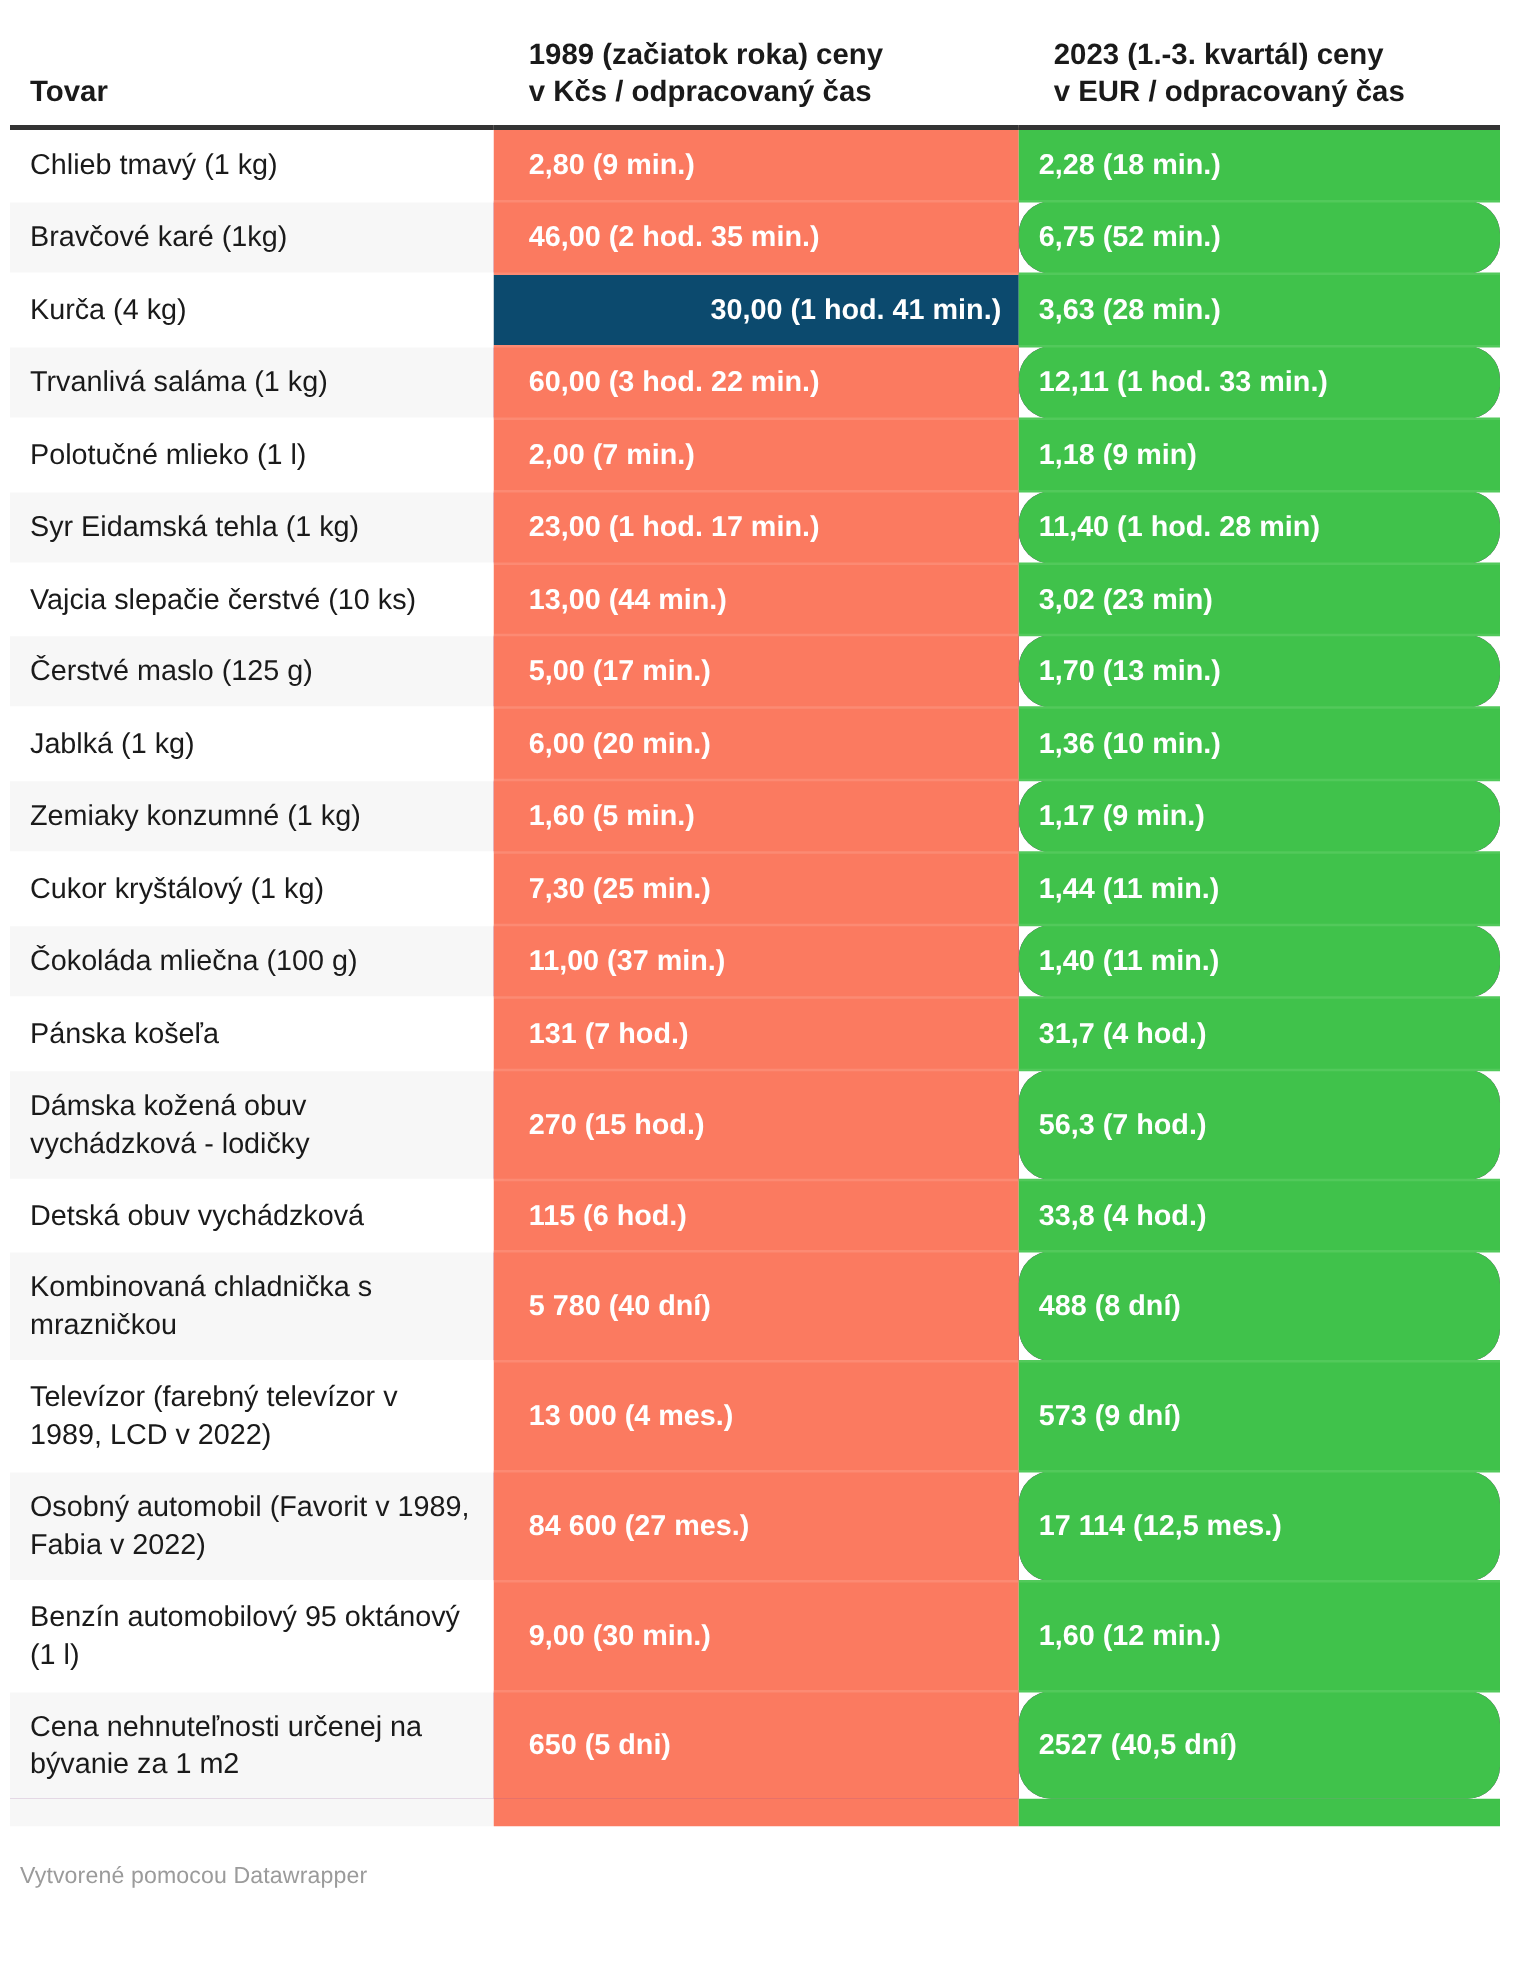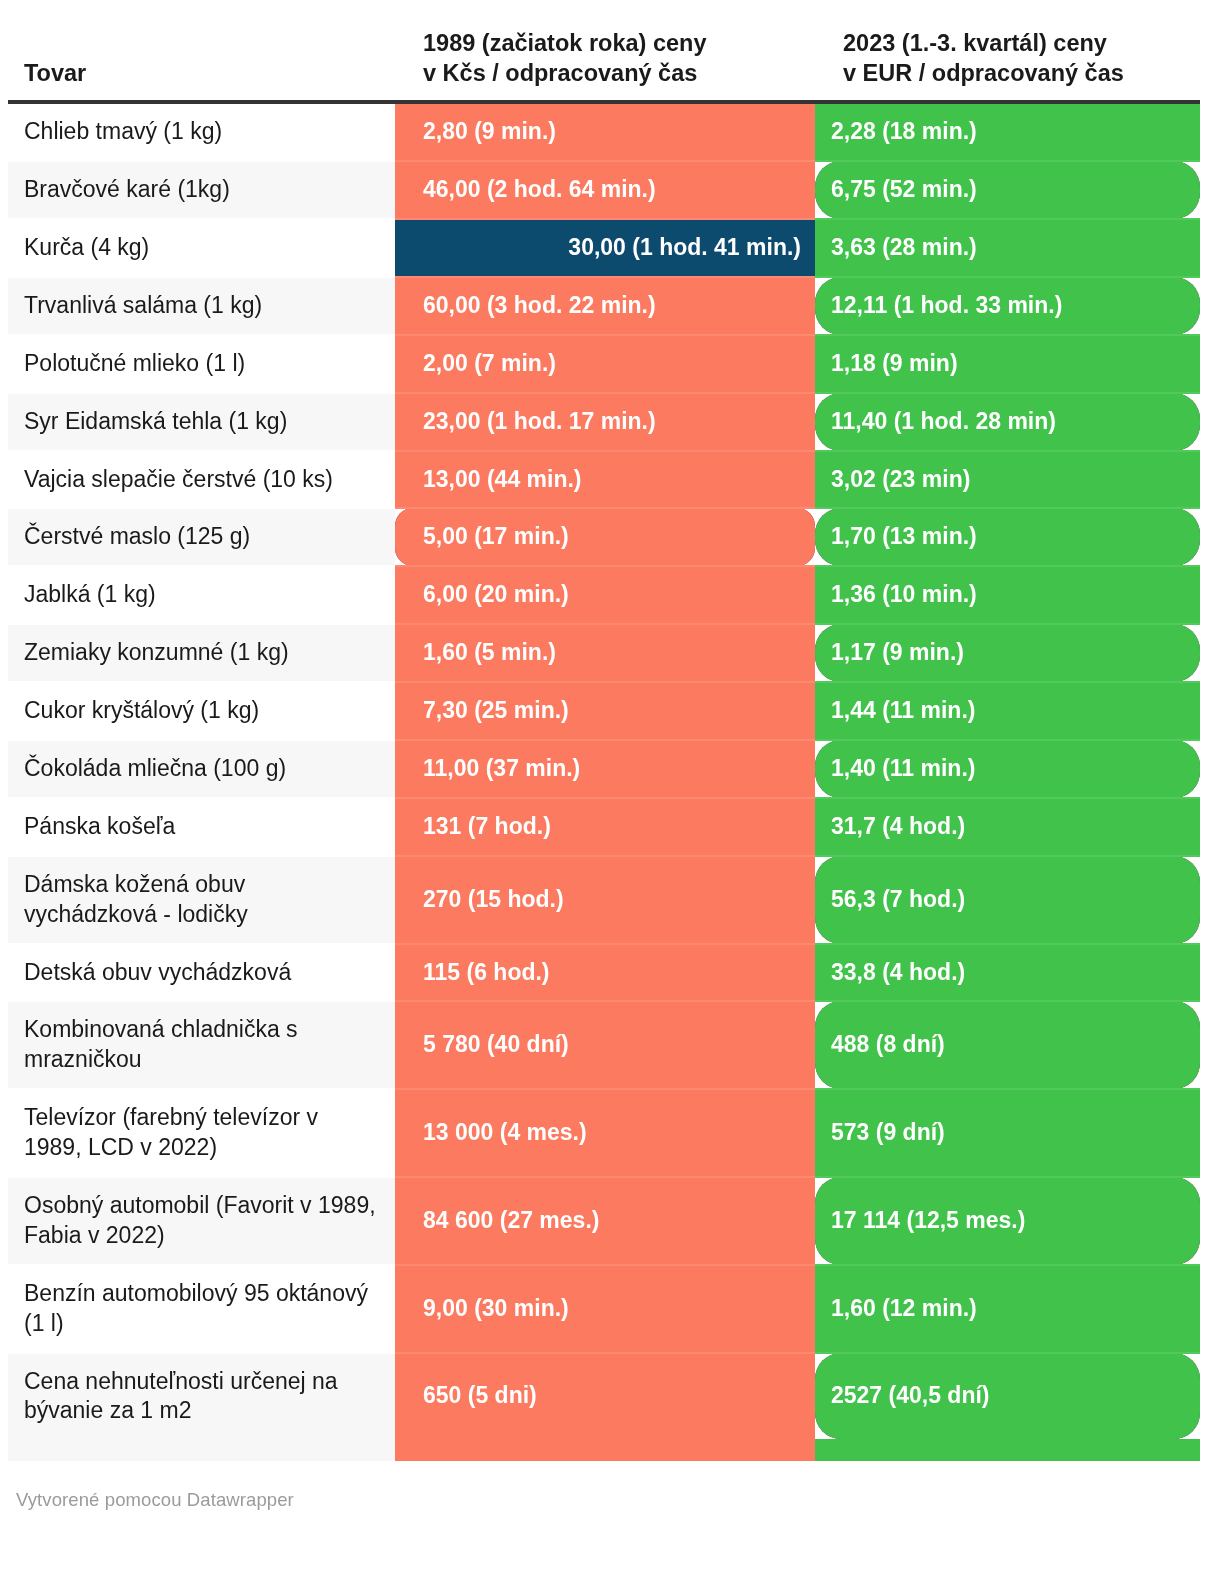--- a/index.html
+++ b/index.html
@@ -142,21 +142,21 @@
     </thead>
 
     <tbody id="tbody">
         <tr>
           <td class="cell-name">Chlieb tmavý (1 kg)</td>
           <td class="cell-val cell-old" style="background: rgb(251, 122, 96);">2,80 (9 min.)</td>
           <td class="cell-val cell-new" style="background: rgb(64, 194, 75);">2,28 (18 min.)</td>
         </tr>
         <tr class="alt">
           <td class="cell-name" style="background: rgb(247, 247, 247);">Bravčové karé (1kg)</td>
-          <td class="cell-val cell-old" style="background: rgb(251, 122, 96);">46,00 (2 hod. 64 min.)</td>
+          <td class="cell-val cell-old" style="background: rgb(251, 122, 96);">46,00 (2 hod. 35 min.)</td>
           <td class="cell-val cell-new" style="background: rgb(64, 194, 75);">6,75 (52 min.)</td>
         </tr>
         <tr>
           <td class="cell-name">Kurča (4 kg)</td>
           <td class="cell-val cell-old" style="background: #0c4a6e; text-align: right;">30,00 (1 hod. 41 min.)</td>
           <td class="cell-val cell-new" style="background: rgb(64, 194, 75);">3,63 (28 min.)</td>
         </tr>
         <tr class="alt">
           <td class="cell-name" style="background: rgb(247, 247, 247);">Trvanlivá saláma (1 kg)</td>
           <td class="cell-val cell-old" style="background: rgb(251, 122, 96);">60,00 (3 hod. 22 min.)</td>
@@ -172,21 +172,21 @@
           <td class="cell-val cell-old" style="background: rgb(251, 122, 96);">23,00 (1 hod. 17 min.)</td>
           <td class="cell-val cell-new" style="background: rgb(64, 194, 75);">11,40 (1 hod. 28 min)</td>
         </tr>
         <tr>
           <td class="cell-name">Vajcia slepačie čerstvé (10 ks)</td>
           <td class="cell-val cell-old" style="background: rgb(251, 122, 96);">13,00 (44 min.)</td>
           <td class="cell-val cell-new" style="background: rgb(64, 194, 75);">3,02 (23 min)</td>
         </tr>
         <tr class="alt">
           <td class="cell-name" style="background: rgb(247, 247, 247);">Čerstvé maslo (125 g)</td>
-          <td class="cell-val cell-old" style="background: rgb(251, 122, 96); border-radius: 18px;">5,00 (17 min.)</td>
+          <td class="cell-val cell-old" style="background: rgb(251, 122, 96);">5,00 (17 min.)</td>
           <td class="cell-val cell-new" style="background: rgb(64, 194, 75);">1,70 (13 min.)</td>
         </tr>
         <tr>
           <td class="cell-name">Jablká (1 kg)</td>
           <td class="cell-val cell-old" style="background: rgb(251, 122, 96);">6,00 (20 min.)</td>
           <td class="cell-val cell-new" style="background: rgb(64, 194, 75);">1,36 (10 min.)</td>
         </tr>
         <tr class="alt">
           <td class="cell-name" style="background: rgb(247, 247, 247);">Zemiaky konzumné (1 kg)</td>
           <td class="cell-val cell-old" style="background: rgb(251, 122, 96);">1,60 (5 min.)</td>

